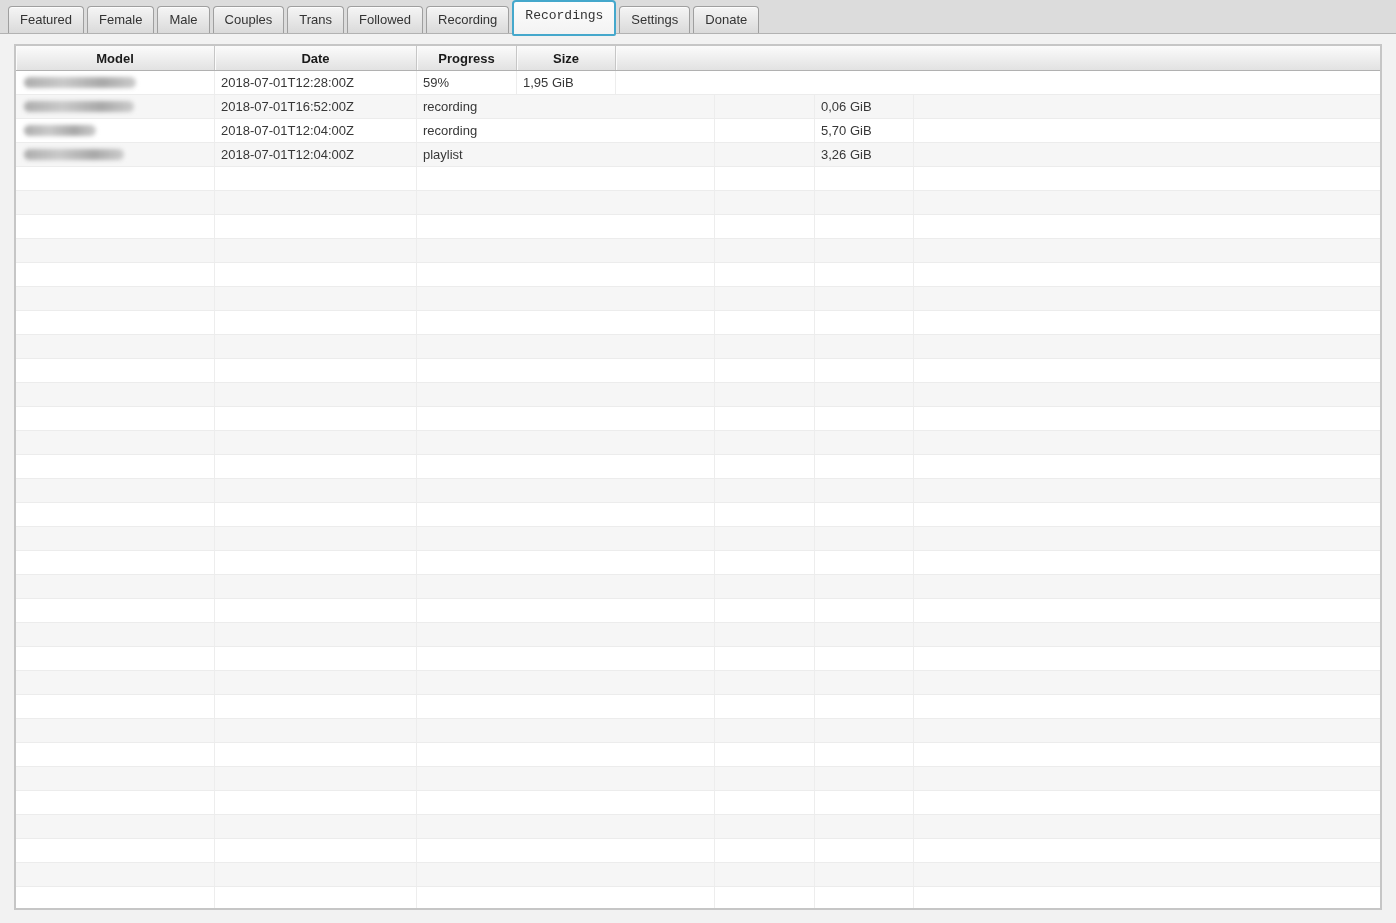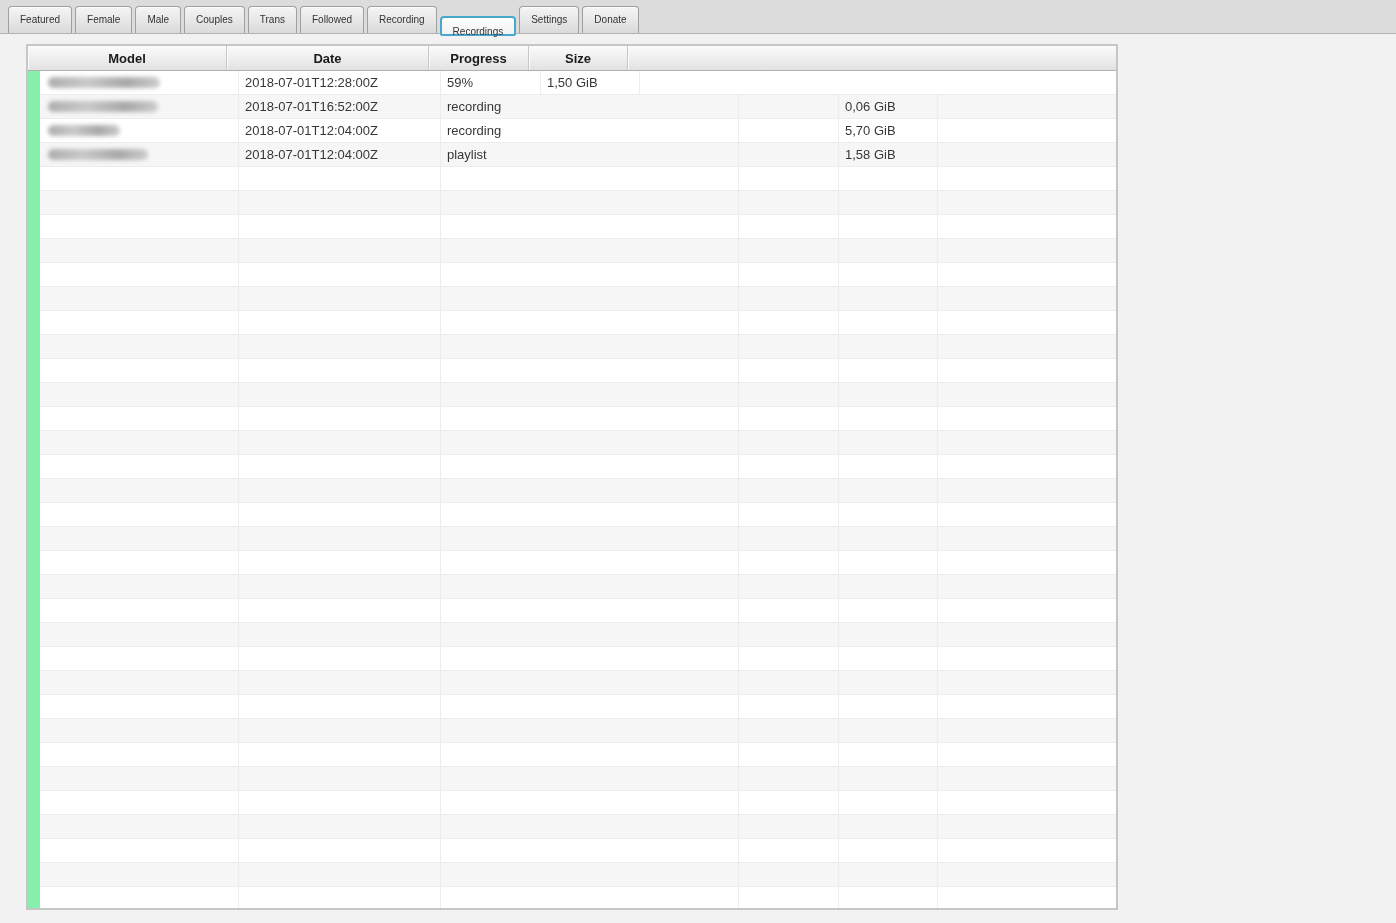--- a/index.html
+++ b/index.html
@@ -21,67 +21,68 @@
     display: flex;
     align-items: flex-end;
     padding-left: 8px;
   }
   .tab {
     position: relative;
     height: 27px;
     line-height: 25px;
     padding: 0 11px;
     margin-right: 3px;
-    font-size: 10px;
+    font-size: 13px;
     color: #333333;
     background: linear-gradient(#f5f5f5, #dadada);
     border: 1px solid #9f9f9f;
     border-bottom: none;
     border-radius: 4px 4px 0 0;
     box-shadow: inset 0 1px 0 rgba(255,255,255,0.75);
     cursor: default;
     white-space: nowrap;
     z-index: 1;
   }
   .tab.selected {
-    height: 20px;
+    height: 36px;
     line-height: 27px;
     margin-bottom: -3px;
     background: linear-gradient(#fdfdfd, #f3f3f3);
     border: 2px solid var(--accent, #45a8cc);
     border-radius: 4px 4px 2px 2px;
     box-shadow: none;
     z-index: 3;
+    font-family: Liberation Mono, monospace;
   }
 
   
   .table-frame {
     position: absolute;
-    left: 26px; top: 44px;
-    width: 1092px; height: 866px;
-    background: #86efac;
+    left: 14px; top: 44px;
+    width: 1368px; height: 866px;
+    background: #7dd3fc;
     border: 2px solid #c6c6c6;
     overflow: hidden;
   }
   .thead {
     display: flex;
     height: 25px;
     background: linear-gradient(#fbfbfb, #e2e2e2);
     border-bottom: 1px solid #b1b1b1;
   }
   .th {
     display: flex; align-items: center; justify-content: center;
     font-size: 13px; font-weight: bold; color: #1a1a1a;
     border-right: 1px solid #c6c6c6;
     box-shadow: inset 1px 0 0 #fbfbfb;
     overflow: hidden; white-space: nowrap;
   }
   .th.col-filler { border-right: none; }
 
-  .tbody { width: 100%; margin-left: 12px; }
+  .tbody { width: 100%; }
   .tr {
     display: flex;
     height: 24px;
     background: #ffffff;
     border-bottom: 1px solid #ececec;
   }
   .tr:nth-child(even) { background: var(--stripe, #f6f6f6); }
   .td {
     display: flex; align-items: center;
     padding-left: 6px;
@@ -133,21 +134,21 @@
         <div class="th col-size">Size</div>
         <div class="th col-filler"></div>
       </div>
     <div class="tbody">
         <div class="tr">
           <div class="td col-model">
             <div class="smudge" style="width: 112px;"></div>
           </div>
           <div class="td col-date">2018-07-01T12:28:00Z</div>
           <div class="td col-progress">59%</div>
-          <div class="td col-size">1,50 GiB</div>
+          <div class="td col-size">1,95 GiB</div>
           <div class="td col-filler"></div>
         </div>
         <div class="tr">
           <div class="td col-model">
             <div class="smudge" style="width: 110px;"></div>
           </div>
           <div class="td col-date">2018-07-01T16:52:00Z</div>
           <div class="td col-status">recording</div>
           <div class="td col-progress"></div>
           <div class="td col-size">0,06 GiB</div>
@@ -163,21 +164,21 @@
           <div class="td col-size">5,70 GiB</div>
           <div class="td col-filler"></div>
         </div>
         <div class="tr">
           <div class="td col-model">
             <div class="smudge" style="width: 100px;"></div>
           </div>
           <div class="td col-date">2018-07-01T12:04:00Z</div>
           <div class="td col-status">playlist</div>
           <div class="td col-progress"></div>
-          <div class="td col-size">1,58 GiB</div>
+          <div class="td col-size">3,26 GiB</div>
           <div class="td col-filler"></div>
         </div>
         <div class="tr">
           <div class="td col-model"></div>
           <div class="td col-date"></div>
           <div class="td col-status"></div>
           <div class="td col-progress"></div>
           <div class="td col-size"></div>
           <div class="td col-filler"></div>
         </div>

